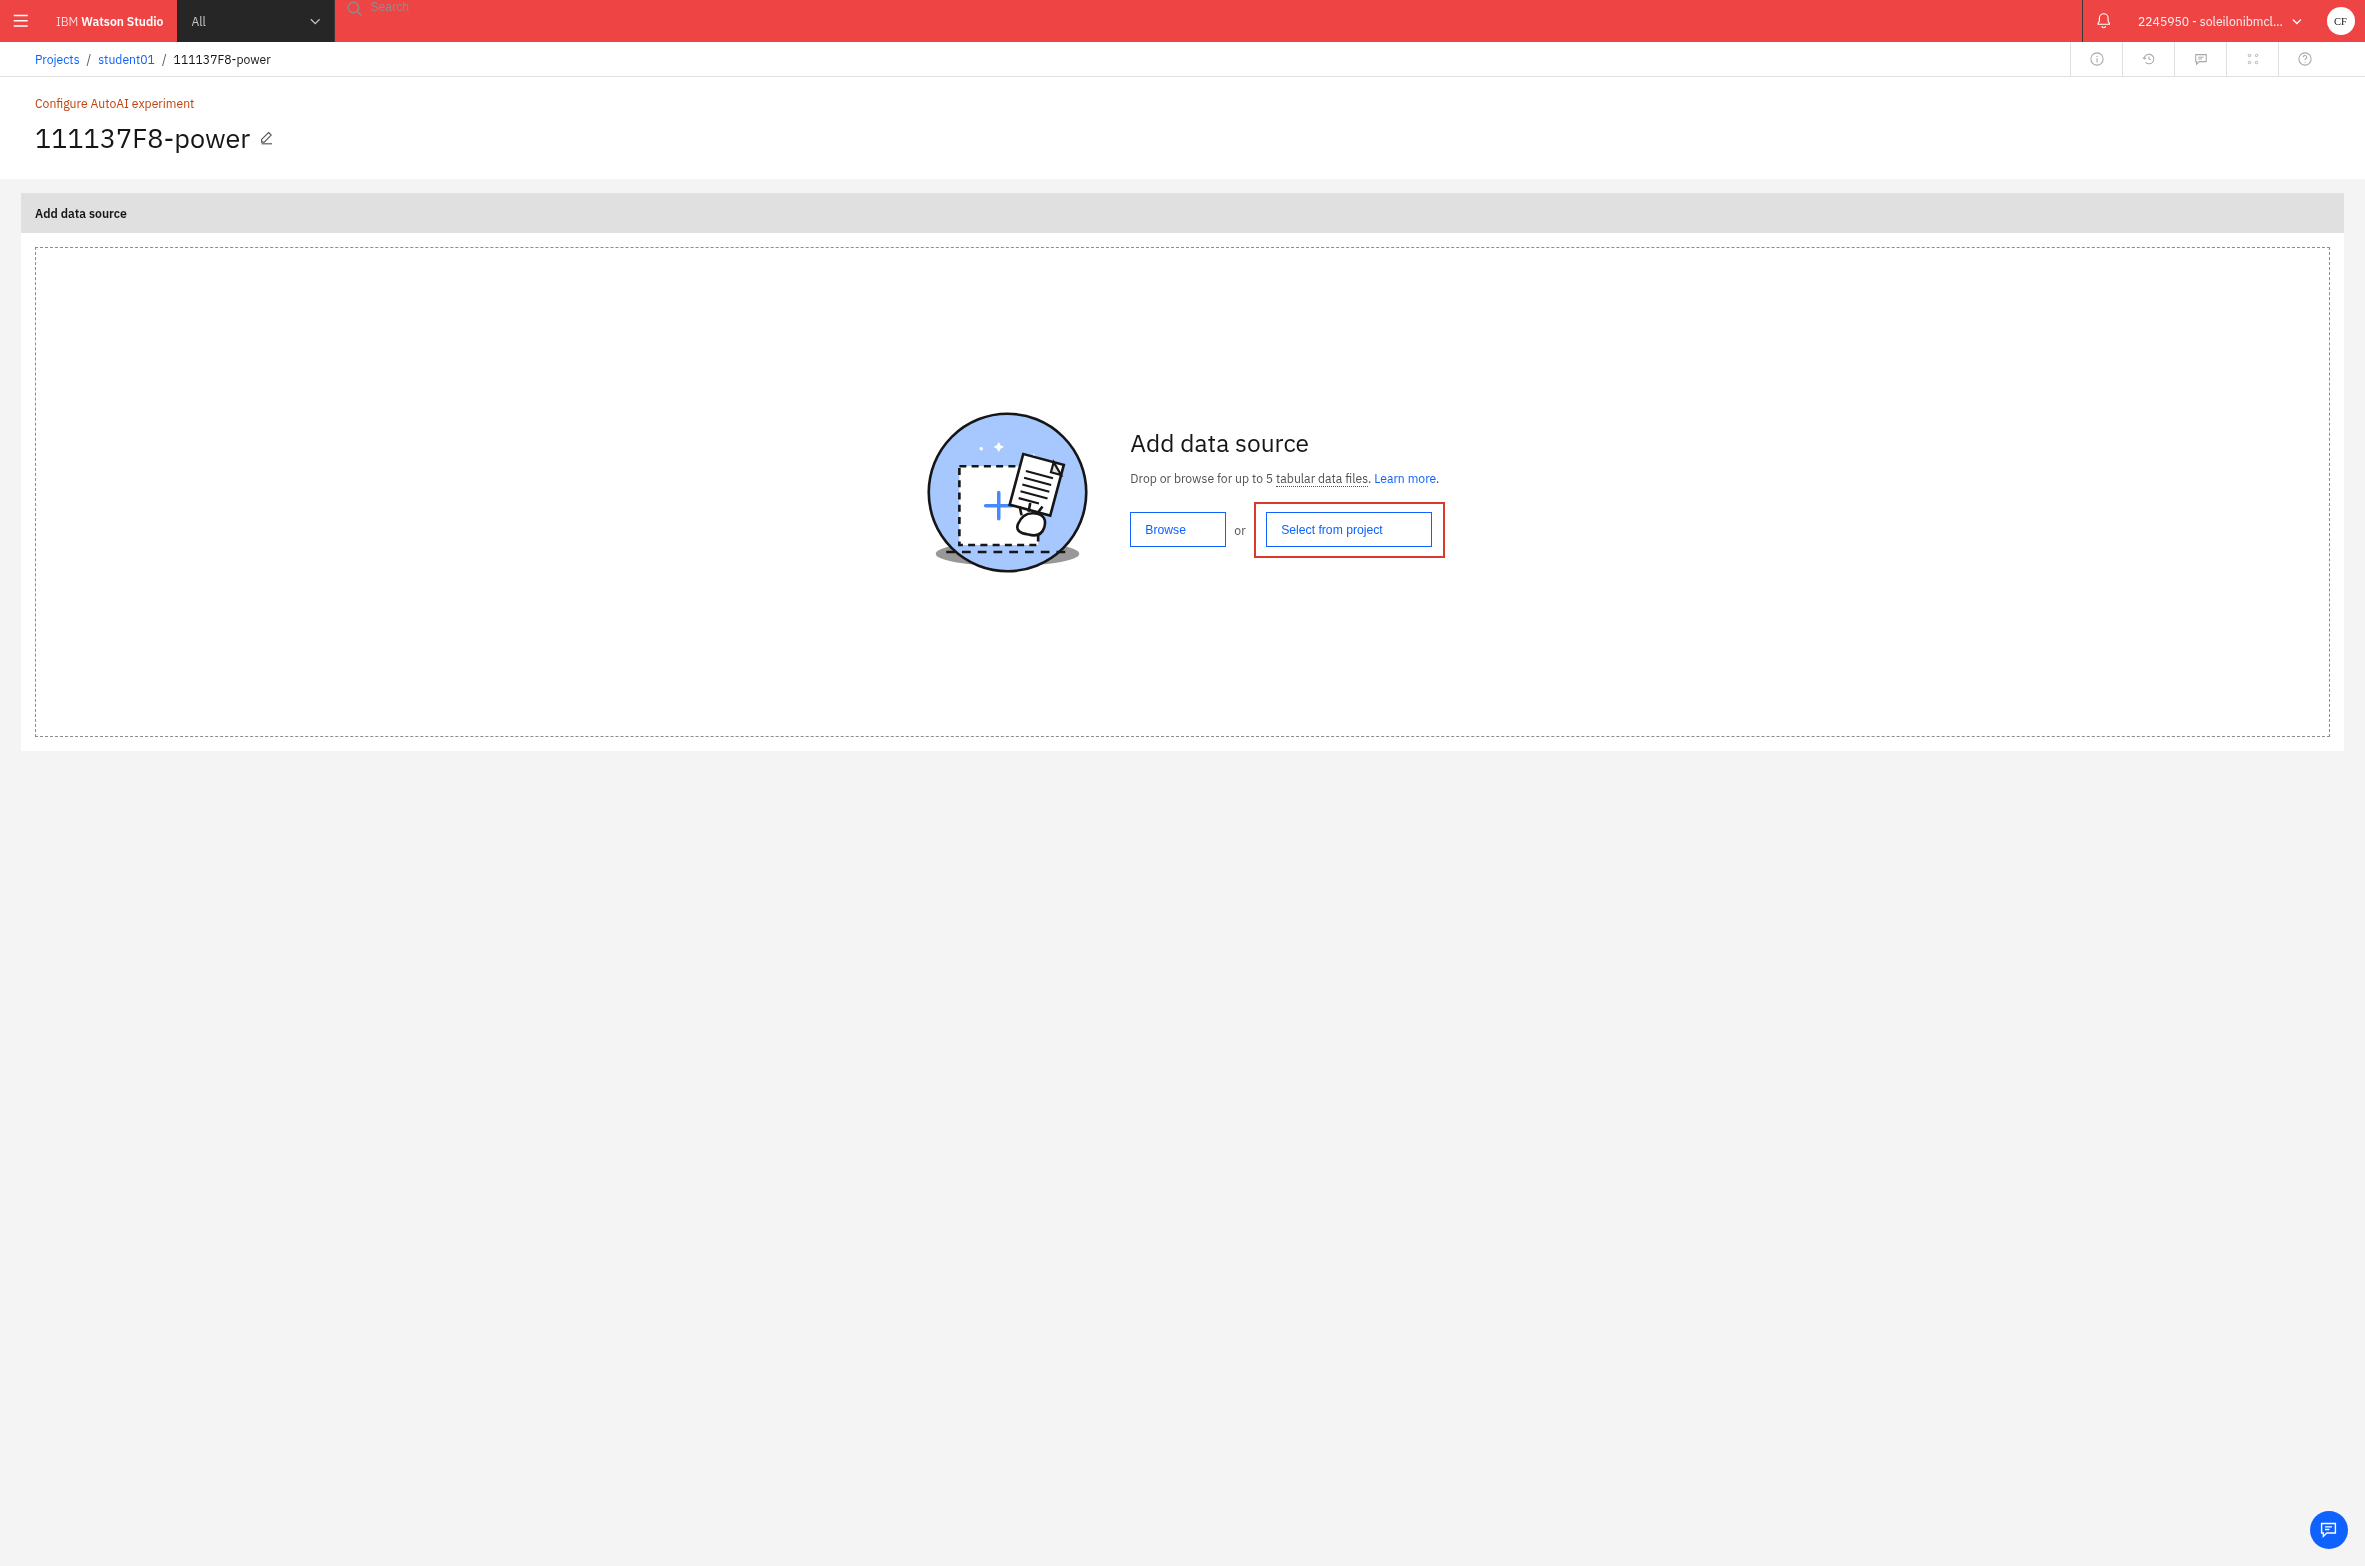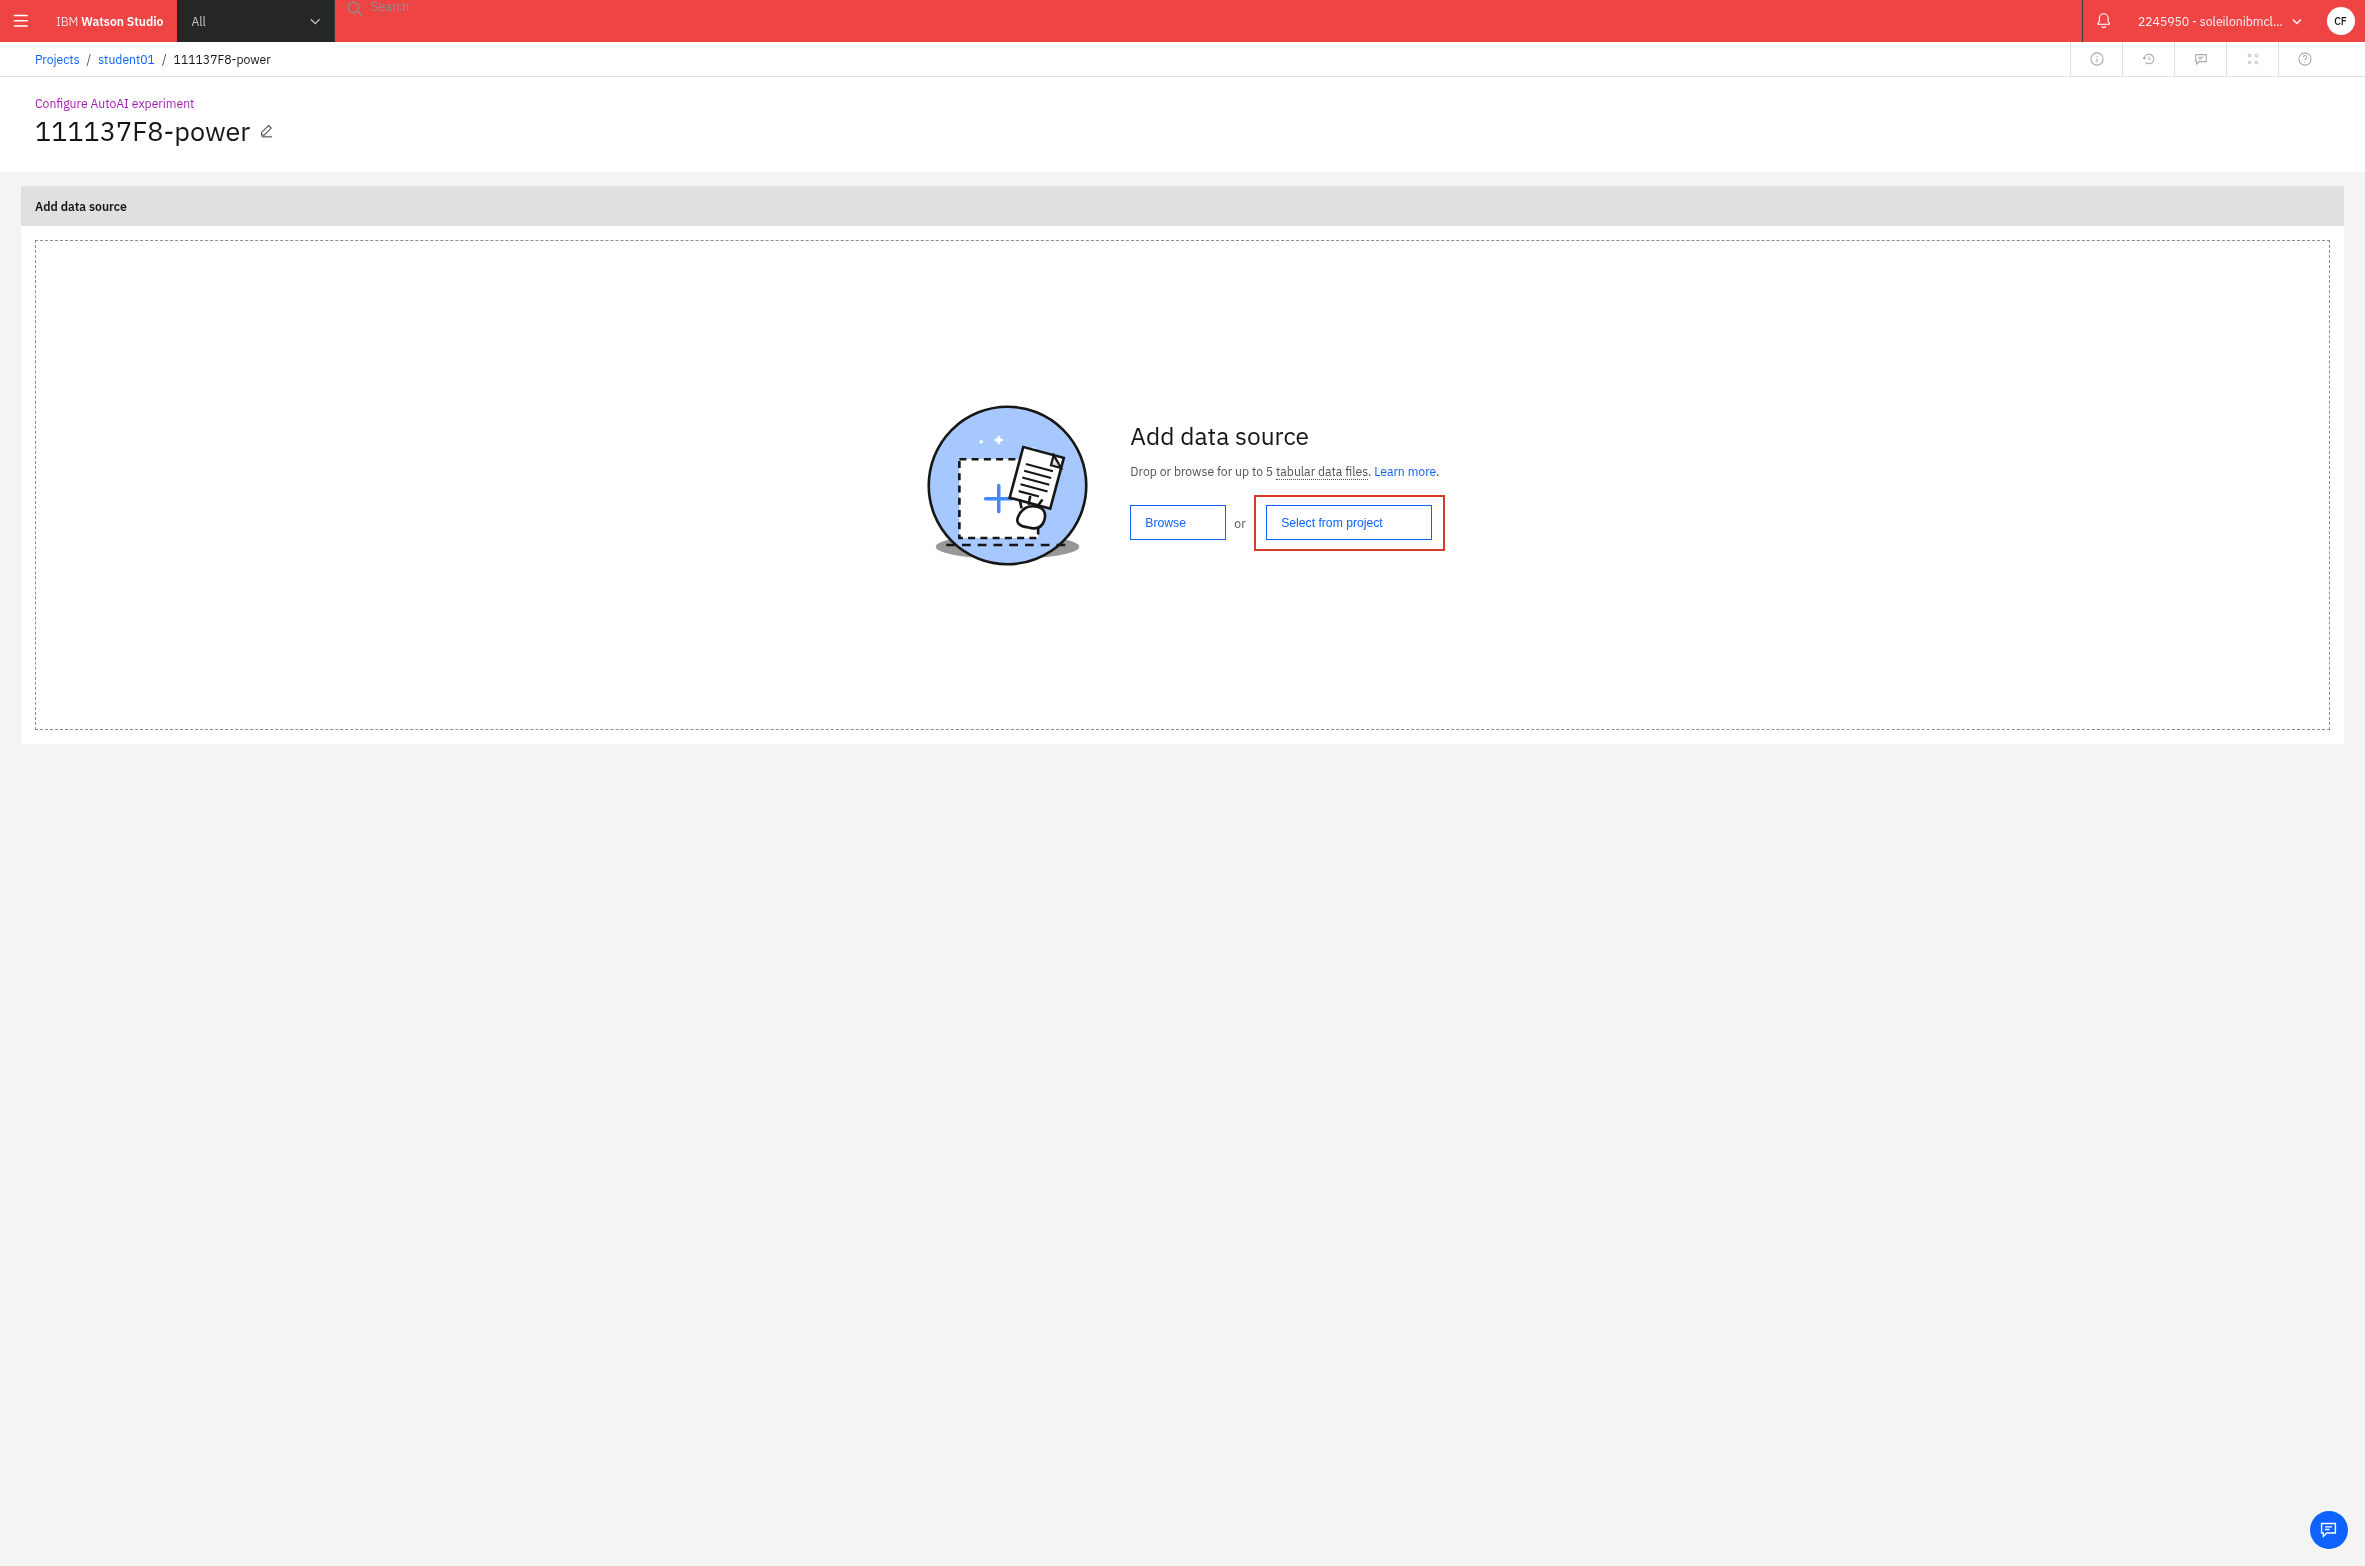--- a/index.html
+++ b/index.html
@@ -88,20 +88,21 @@
       border-radius: 50%;
       background: #fff;
       color: #161616;
       display: flex;
       align-items: center;
       justify-content: center;
       font-size: 10.5px;
       margin: 0 10.5px;
       font-weight: 500;
       cursor: pointer;
+      font-family: Liberation Serif, serif;
     }
     
     
     .breadcrumb-bar {
       height: 35px;
       background: #fff;
       display: flex;
       align-items: center;
       padding: 0 35px;
       border-bottom: 0.9px solid #e0e0e0;
@@ -132,22 +133,22 @@
     }
     .bc-action:first-child { border-left: 0.9px solid #e0e0e0; }
     
     
     .page-header {
       background: #fff;
       padding: 17.5px 35px 24.5px;
     }
     .page-subtitle {
       font-size: 12.2px;
-      color: #a21caf;
-      margin-bottom: 2px;
+      color: #c2410c;
+      margin-bottom: 9px;
     }
     .page-title-row {
       display: flex;
       align-items: center;
       gap: 8.7px;
     }
     .page-title {
       font-size: 27px;
       font-weight: 400;
       color: #161616;

